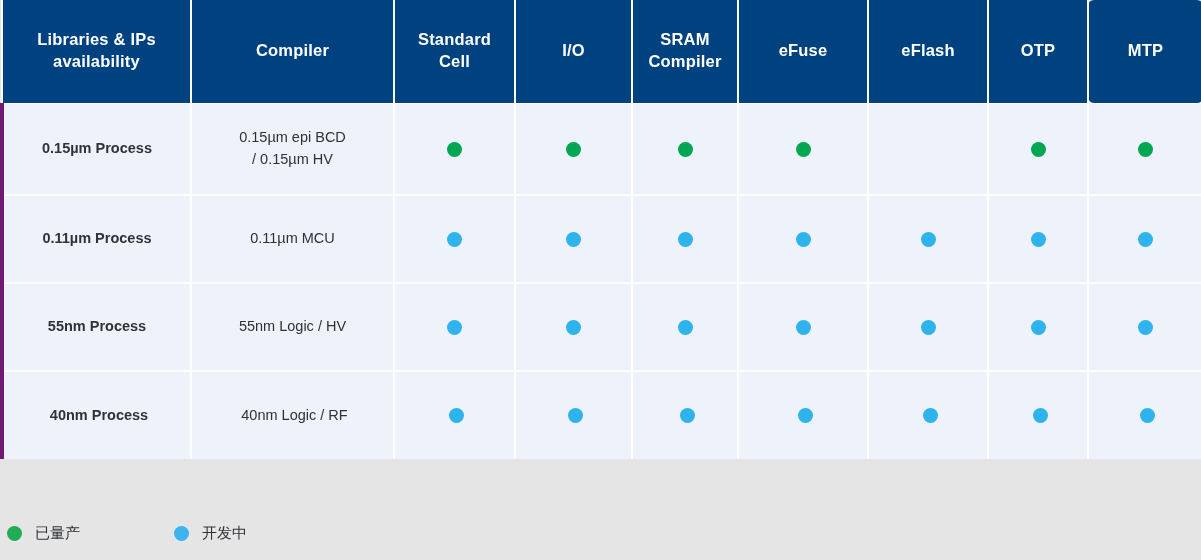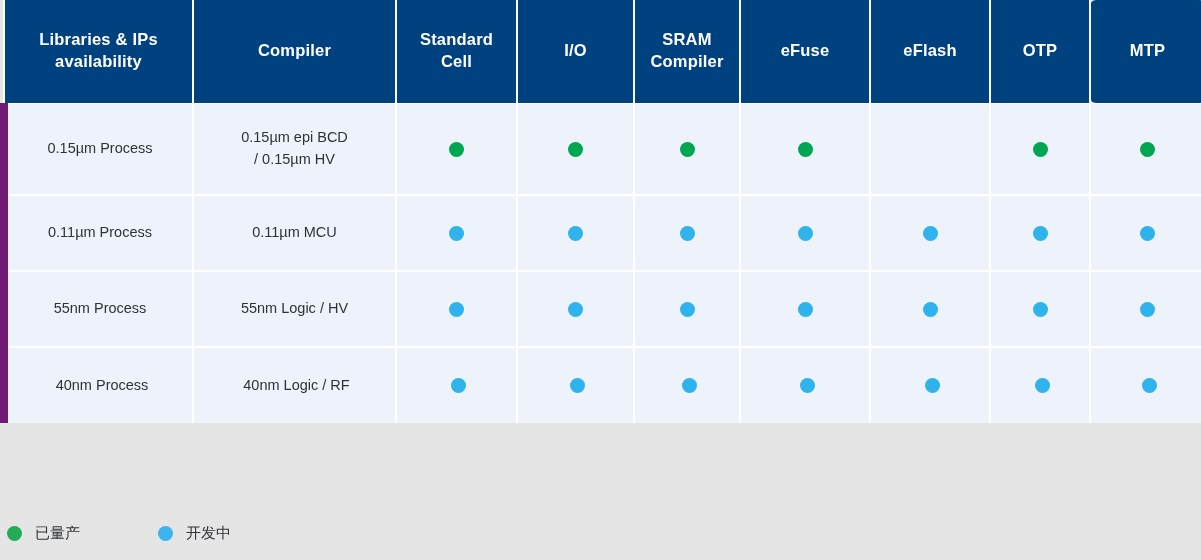--- a/index.html
+++ b/index.html
@@ -49,26 +49,26 @@
     background: #eef2fb;
     color: #2f3338;
     font-size: 14.5px;
     line-height: 1.5;
     text-align: center;
     vertical-align: middle;
     border-right: 2px solid #ffffff;
     border-bottom: 2px solid #ffffff;
     padding: 6px 8px;
   }
-  .ip-table tbody td:first-child { border-left: 8px solid #701a75; }
+  .ip-table tbody td:first-child { border-left: 4px solid #701a75; font-weight: bold; }
   .ip-table tbody td:last-child  { border-right: 2px solid #ffffff; }
   .ip-table tbody tr:last-child td { border-bottom: none; padding-left: 12px; }
 
   .ip-table tbody tr.r-tall td { height: 92px; }
-  .ip-table tbody tr.r-norm td { height: 76px; }
+  .ip-table tbody tr.r-norm td { height: 88px; }
 
   td.c-process { text-align: left; padding-left: 16px; }
 
   .mline { display: block; }
 
   
   .dot {
     display: inline-block;
     width: 15px;
     height: 15px;
@@ -79,21 +79,21 @@
   .dot.blue  { background: #2eb3ec; }
   .dot.none  { background: transparent; width: 0; height: 0; }
 
   
   .legend {
     position: absolute;
     left: 7px;
     top: 524px;
     display: flex;
     align-items: center;
-    gap: 0;
+    gap: 16px;
   }
   .legend-item {
     display: flex;
     align-items: center;
     margin-right: 78px;
   }
   .legend-dot {
     width: 15px;
     height: 15px;
     border-radius: 50%;

